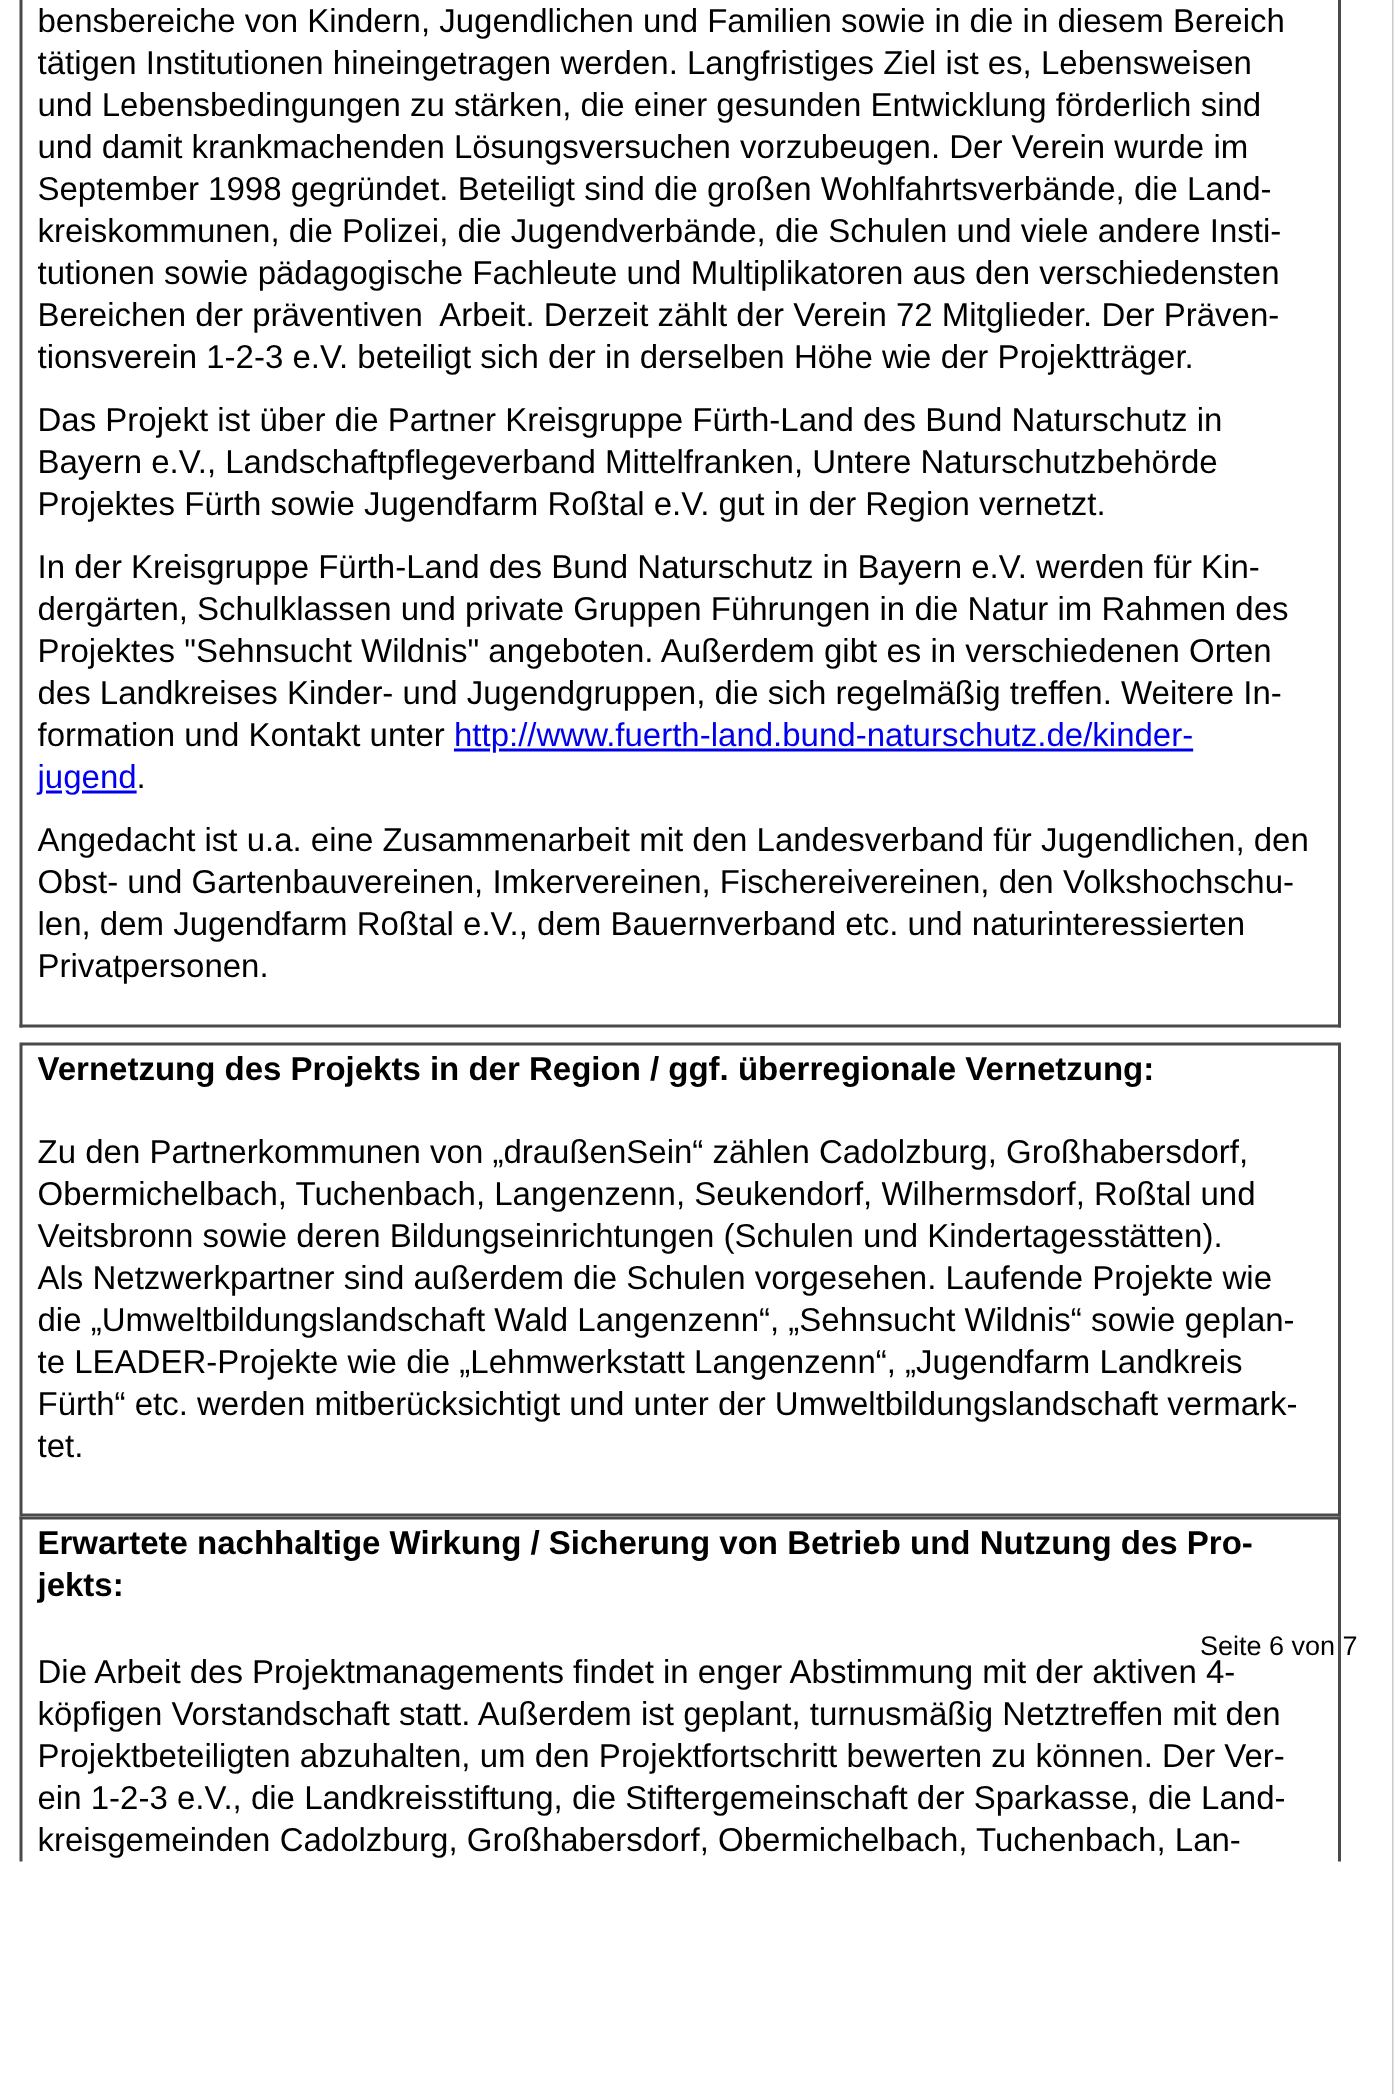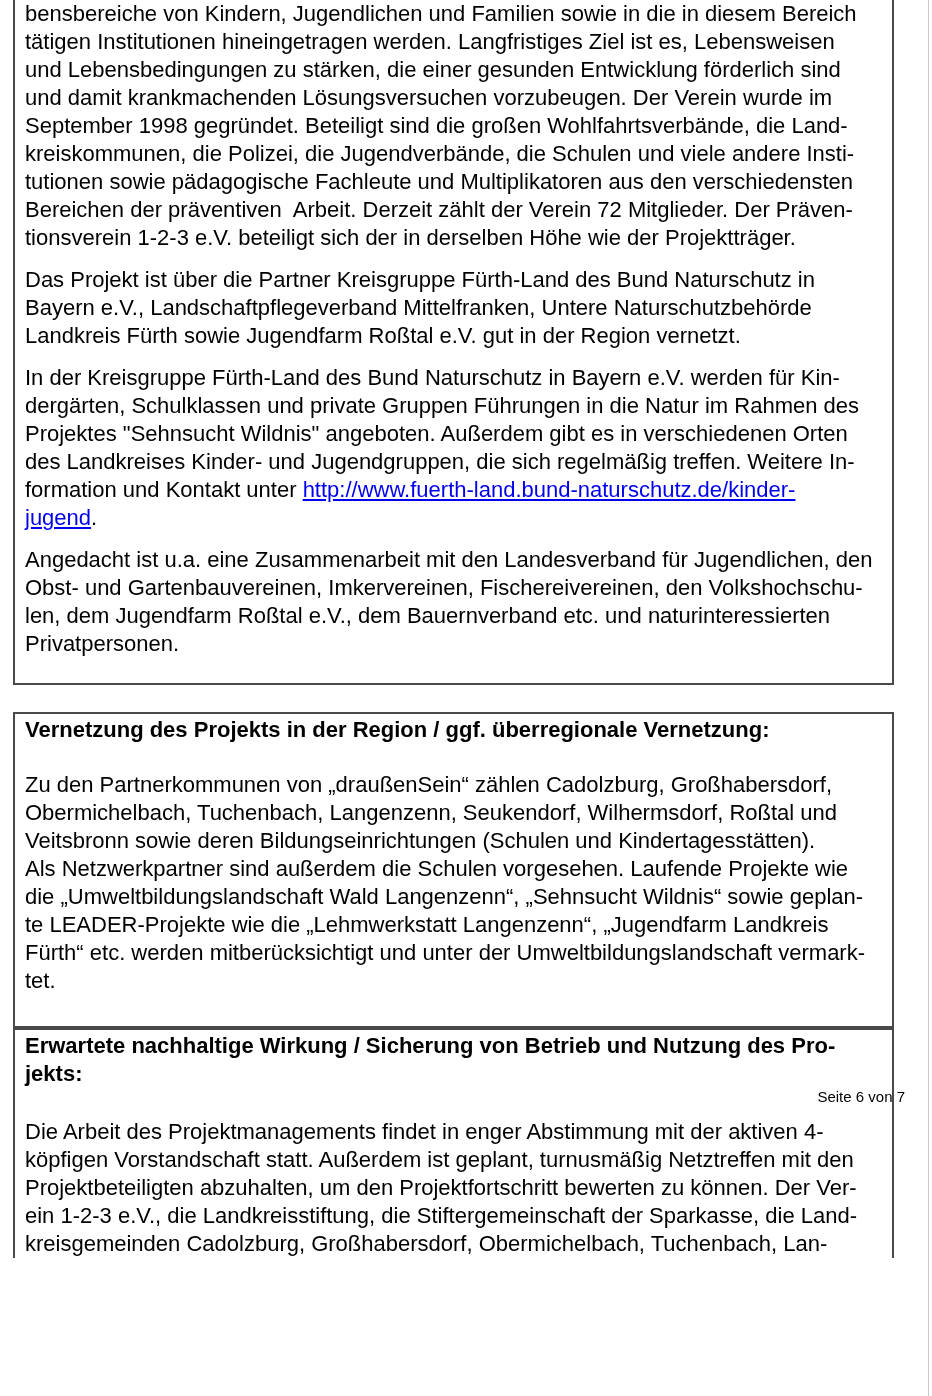--- a/index.html
+++ b/index.html
@@ -20,56 +20,56 @@
   .box{
     box-sizing:border-box;
     width:881px;
     margin-left:13px;
     border:2px solid var(--border);
     padding:0 8px 25px 10px;
     overflow:hidden;
     background:var(--bg);
   }
   #box-continuation{border-top:none;padding-top:0;}
-  #box-vernetzung{margin-top:27px;padding-top:2px;padding-bottom:31px;}
+  #box-vernetzung{margin-top:10px;padding-top:2px;padding-bottom:31px;}
   #box-wirkung{padding-top:2px;padding-bottom:0;border-bottom:none;}
   .box h2{
     font-size:22px;line-height:28px;font-weight:bold;
     margin:0 0 27px 0;white-space:pre;
   }
   #box-wirkung h2{margin-bottom:30px;}
   .box p{margin:0 0 14px 0;white-space:pre;}
   .box p:last-child{margin-bottom:0;}
   a.link{color:var(--link);text-decoration:underline;cursor:pointer;}
   .page-edge{
     position:absolute;top:0;right:3px;width:1px;height:1396px;
     background:var(--edge);
   }
   .page-number{
     position:absolute;right:27px;bottom:6px;
-    font-size:15px;line-height:18px;color:var(--text);
+    font-size:18px;line-height:18px;color:var(--text);
   }
 </style>
 </head>
 <body>
 
 <div class="page">
   <section class="box" id="box-continuation">
       <p><span>bensbereiche von Kindern, Jugendlichen und Familien sowie in die in diesem Bereich
 tätigen Institutionen hineingetragen werden. Langfristiges Ziel ist es, Lebensweisen
 und Lebensbedingungen zu stärken, die einer gesunden Entwicklung förderlich sind
 und damit krankmachenden Lösungsversuchen vorzubeugen. Der Verein wurde im
 September 1998 gegründet. Beteiligt sind die großen Wohlfahrtsverbände, die Land-
 kreiskommunen, die Polizei, die Jugendverbände, die Schulen und viele andere Insti-
 tutionen sowie pädagogische Fachleute und Multiplikatoren aus den verschiedensten
 Bereichen der präventiven  Arbeit. Derzeit zählt der Verein 72 Mitglieder. Der Präven-
 tionsverein 1-2-3 e.V. beteiligt sich der in derselben Höhe wie der Projektträger.</span></p>
       <p><span>Das Projekt ist über die Partner Kreisgruppe Fürth-Land des Bund Naturschutz in
 Bayern e.V., Landschaftpflegeverband Mittelfranken, Untere Naturschutzbehörde
-Landkreis Fürth sowie Jugendfarm Roßtal e.V. gut in der Region vernetzt.</span></p>
+Projektes Fürth sowie Jugendfarm Roßtal e.V. gut in der Region vernetzt.</span></p>
       <p><span>In der Kreisgruppe Fürth-Land des Bund Naturschutz in Bayern e.V. werden für Kin-
 dergärten, Schulklassen und private Gruppen Führungen in die Natur im Rahmen des
 Projektes "Sehnsucht Wildnis" angeboten. Außerdem gibt es in verschiedenen Orten
 des Landkreises Kinder- und Jugendgruppen, die sich regelmäßig treffen. Weitere In-
 formation und Kontakt unter </span><a class="link" href="#">http://www.fuerth-land.bund-naturschutz.de/kinder-
 jugend</a><span>.</span></p>
       <p><span>Angedacht ist u.a. eine Zusammenarbeit mit den Landesverband für Jugendlichen, den
 Obst- und Gartenbauvereinen, Imkervereinen, Fischereivereinen, den Volkshochschu-
 len, dem Jugendfarm Roßtal e.V., dem Bauernverband etc. und naturinteressierten
 Privatpersonen.</span></p>

